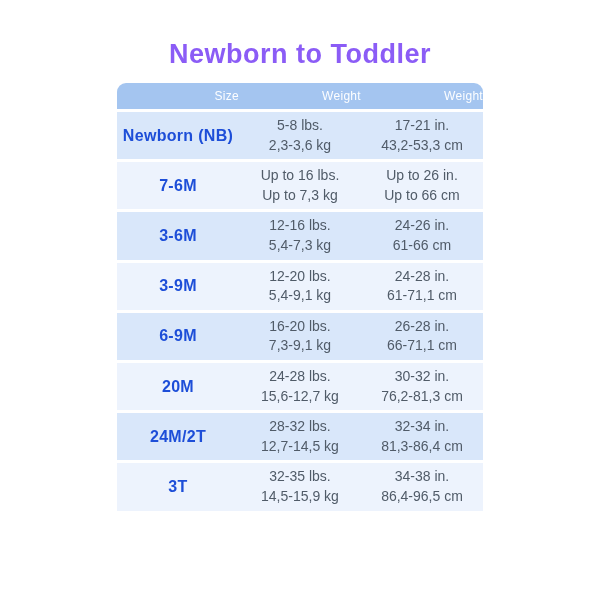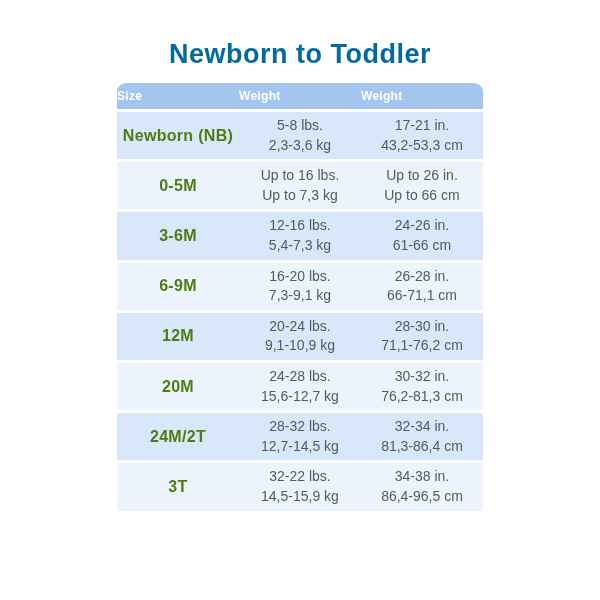--- a/index.html
+++ b/index.html
@@ -11,55 +11,55 @@
     position: relative;
   }
   .title {
     margin: 0;
     padding-top: 38px;
     text-align: center;
     font-size: 27px;
     line-height: 32px;
     font-weight: bold;
     letter-spacing: 0.5px;
-    color: #0369a1;
+    color: #8b5cf6;
   }
   table.size-chart {
     width: 366px;
     margin: 10px auto 0 auto;
     border-collapse: separate;
     border-spacing: 0 3px;
     table-layout: fixed;
   }
   table.size-chart col { width: 33.33%; }
   thead th {
     background: #a4c5f0;
     color: #fdfeff;
     font-size: 12px;
-    font-weight: bold;
+    font-weight: normal;
     letter-spacing: 0.3px;
     height: 26px;
-    text-align: left;
+    text-align: right;
     vertical-align: middle;
     padding: 0;
   }
   thead th:first-child { border-top-left-radius: 9px; }
   thead th:last-child { border-top-right-radius: 9px; }
   tbody tr:nth-child(odd) td { background: #d9e7fa; }
   tbody tr:nth-child(even) td { background: #edf3fd; }
   td {
     text-align: center;
     vertical-align: middle;
     padding: 4px 2px;
     height: 32px;
   }
   td.size-cell {
     font-size: 16px;
     font-weight: 600;
-    color: #4d7c0f;
+    color: #1d4ed8;
     letter-spacing: 0.3px;
   }
   td.val-cell {
     font-size: 14px;
     color: #505b68;
     line-height: 1.4;
   }
   td.val-cell span { display: block; }
 </style>
 </head>
@@ -87,21 +87,21 @@
         <td class="val-cell">
           <span>5-8 lbs.</span>
           <span>2,3-3,6 kg</span>
         </td>
         <td class="val-cell">
           <span>17-21 in.</span>
           <span>43,2-53,3 cm</span>
         </td>
       </tr>
       <tr>
-        <td class="size-cell">0-5M</td>
+        <td class="size-cell">7-6M</td>
         <td class="val-cell">
           <span>Up to 16 lbs.</span>
           <span>Up to 7,3 kg</span>
         </td>
         <td class="val-cell">
           <span>Up to 26 in.</span>
           <span>Up to 66 cm</span>
         </td>
       </tr>
       <tr>
@@ -109,39 +109,39 @@
         <td class="val-cell">
           <span>12-16 lbs.</span>
           <span>5,4-7,3 kg</span>
         </td>
         <td class="val-cell">
           <span>24-26 in.</span>
           <span>61-66 cm</span>
         </td>
       </tr>
       <tr>
+        <td class="size-cell">3-9M</td>
+        <td class="val-cell">
+          <span>12-20 lbs.</span>
+          <span>5,4-9,1 kg</span>
+        </td>
+        <td class="val-cell">
+          <span>24-28 in.</span>
+          <span>61-71,1 cm</span>
+        </td>
+      </tr>
+      <tr>
         <td class="size-cell">6-9M</td>
         <td class="val-cell">
           <span>16-20 lbs.</span>
           <span>7,3-9,1 kg</span>
         </td>
         <td class="val-cell">
           <span>26-28 in.</span>
           <span>66-71,1 cm</span>
-        </td>
-      </tr>
-      <tr>
-        <td class="size-cell">12M</td>
-        <td class="val-cell">
-          <span>20-24 lbs.</span>
-          <span>9,1-10,9 kg</span>
-        </td>
-        <td class="val-cell">
-          <span>28-30 in.</span>
-          <span>71,1-76,2 cm</span>
         </td>
       </tr>
       <tr>
         <td class="size-cell">20M</td>
         <td class="val-cell">
           <span>24-28 lbs.</span>
           <span>15,6-12,7 kg</span>
         </td>
         <td class="val-cell">
           <span>30-32 in.</span>
@@ -155,21 +155,21 @@
           <span>12,7-14,5 kg</span>
         </td>
         <td class="val-cell">
           <span>32-34 in.</span>
           <span>81,3-86,4 cm</span>
         </td>
       </tr>
       <tr>
         <td class="size-cell">3T</td>
         <td class="val-cell">
-          <span>32-22 lbs.</span>
+          <span>32-35 lbs.</span>
           <span>14,5-15,9 kg</span>
         </td>
         <td class="val-cell">
           <span>34-38 in.</span>
           <span>86,4-96,5 cm</span>
         </td>
       </tr>
     </tbody>
   </table>
 </div>

